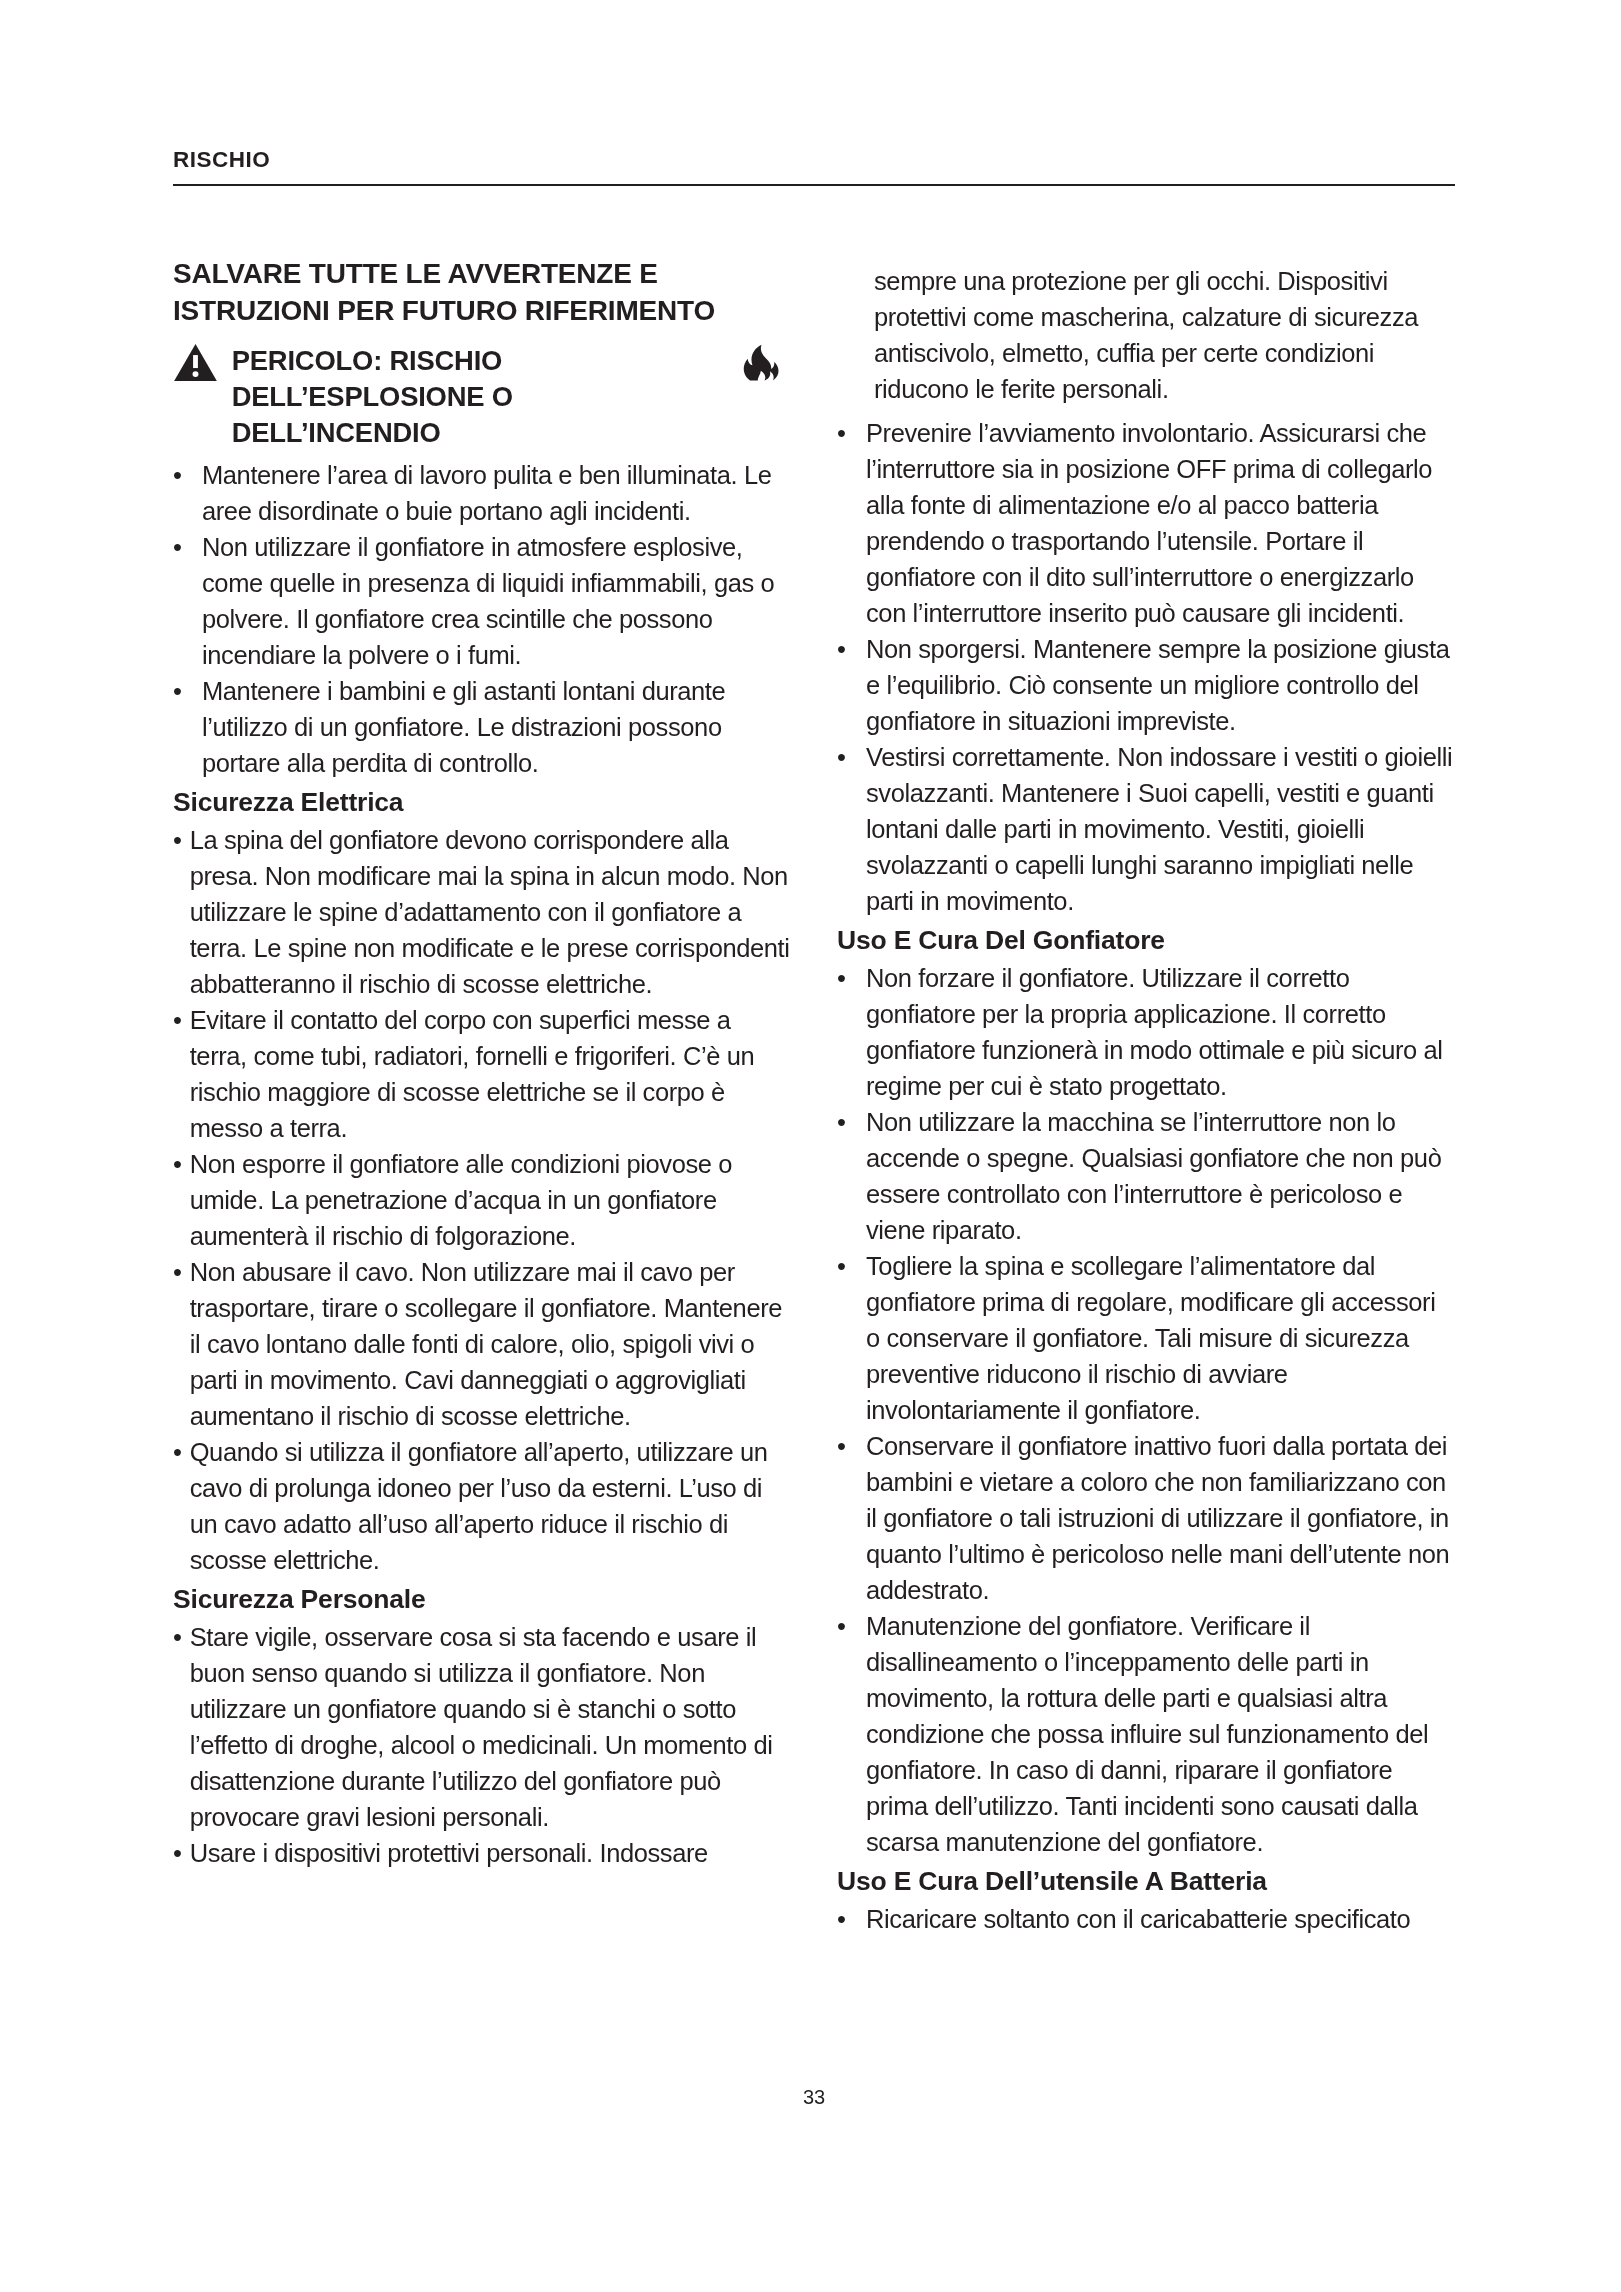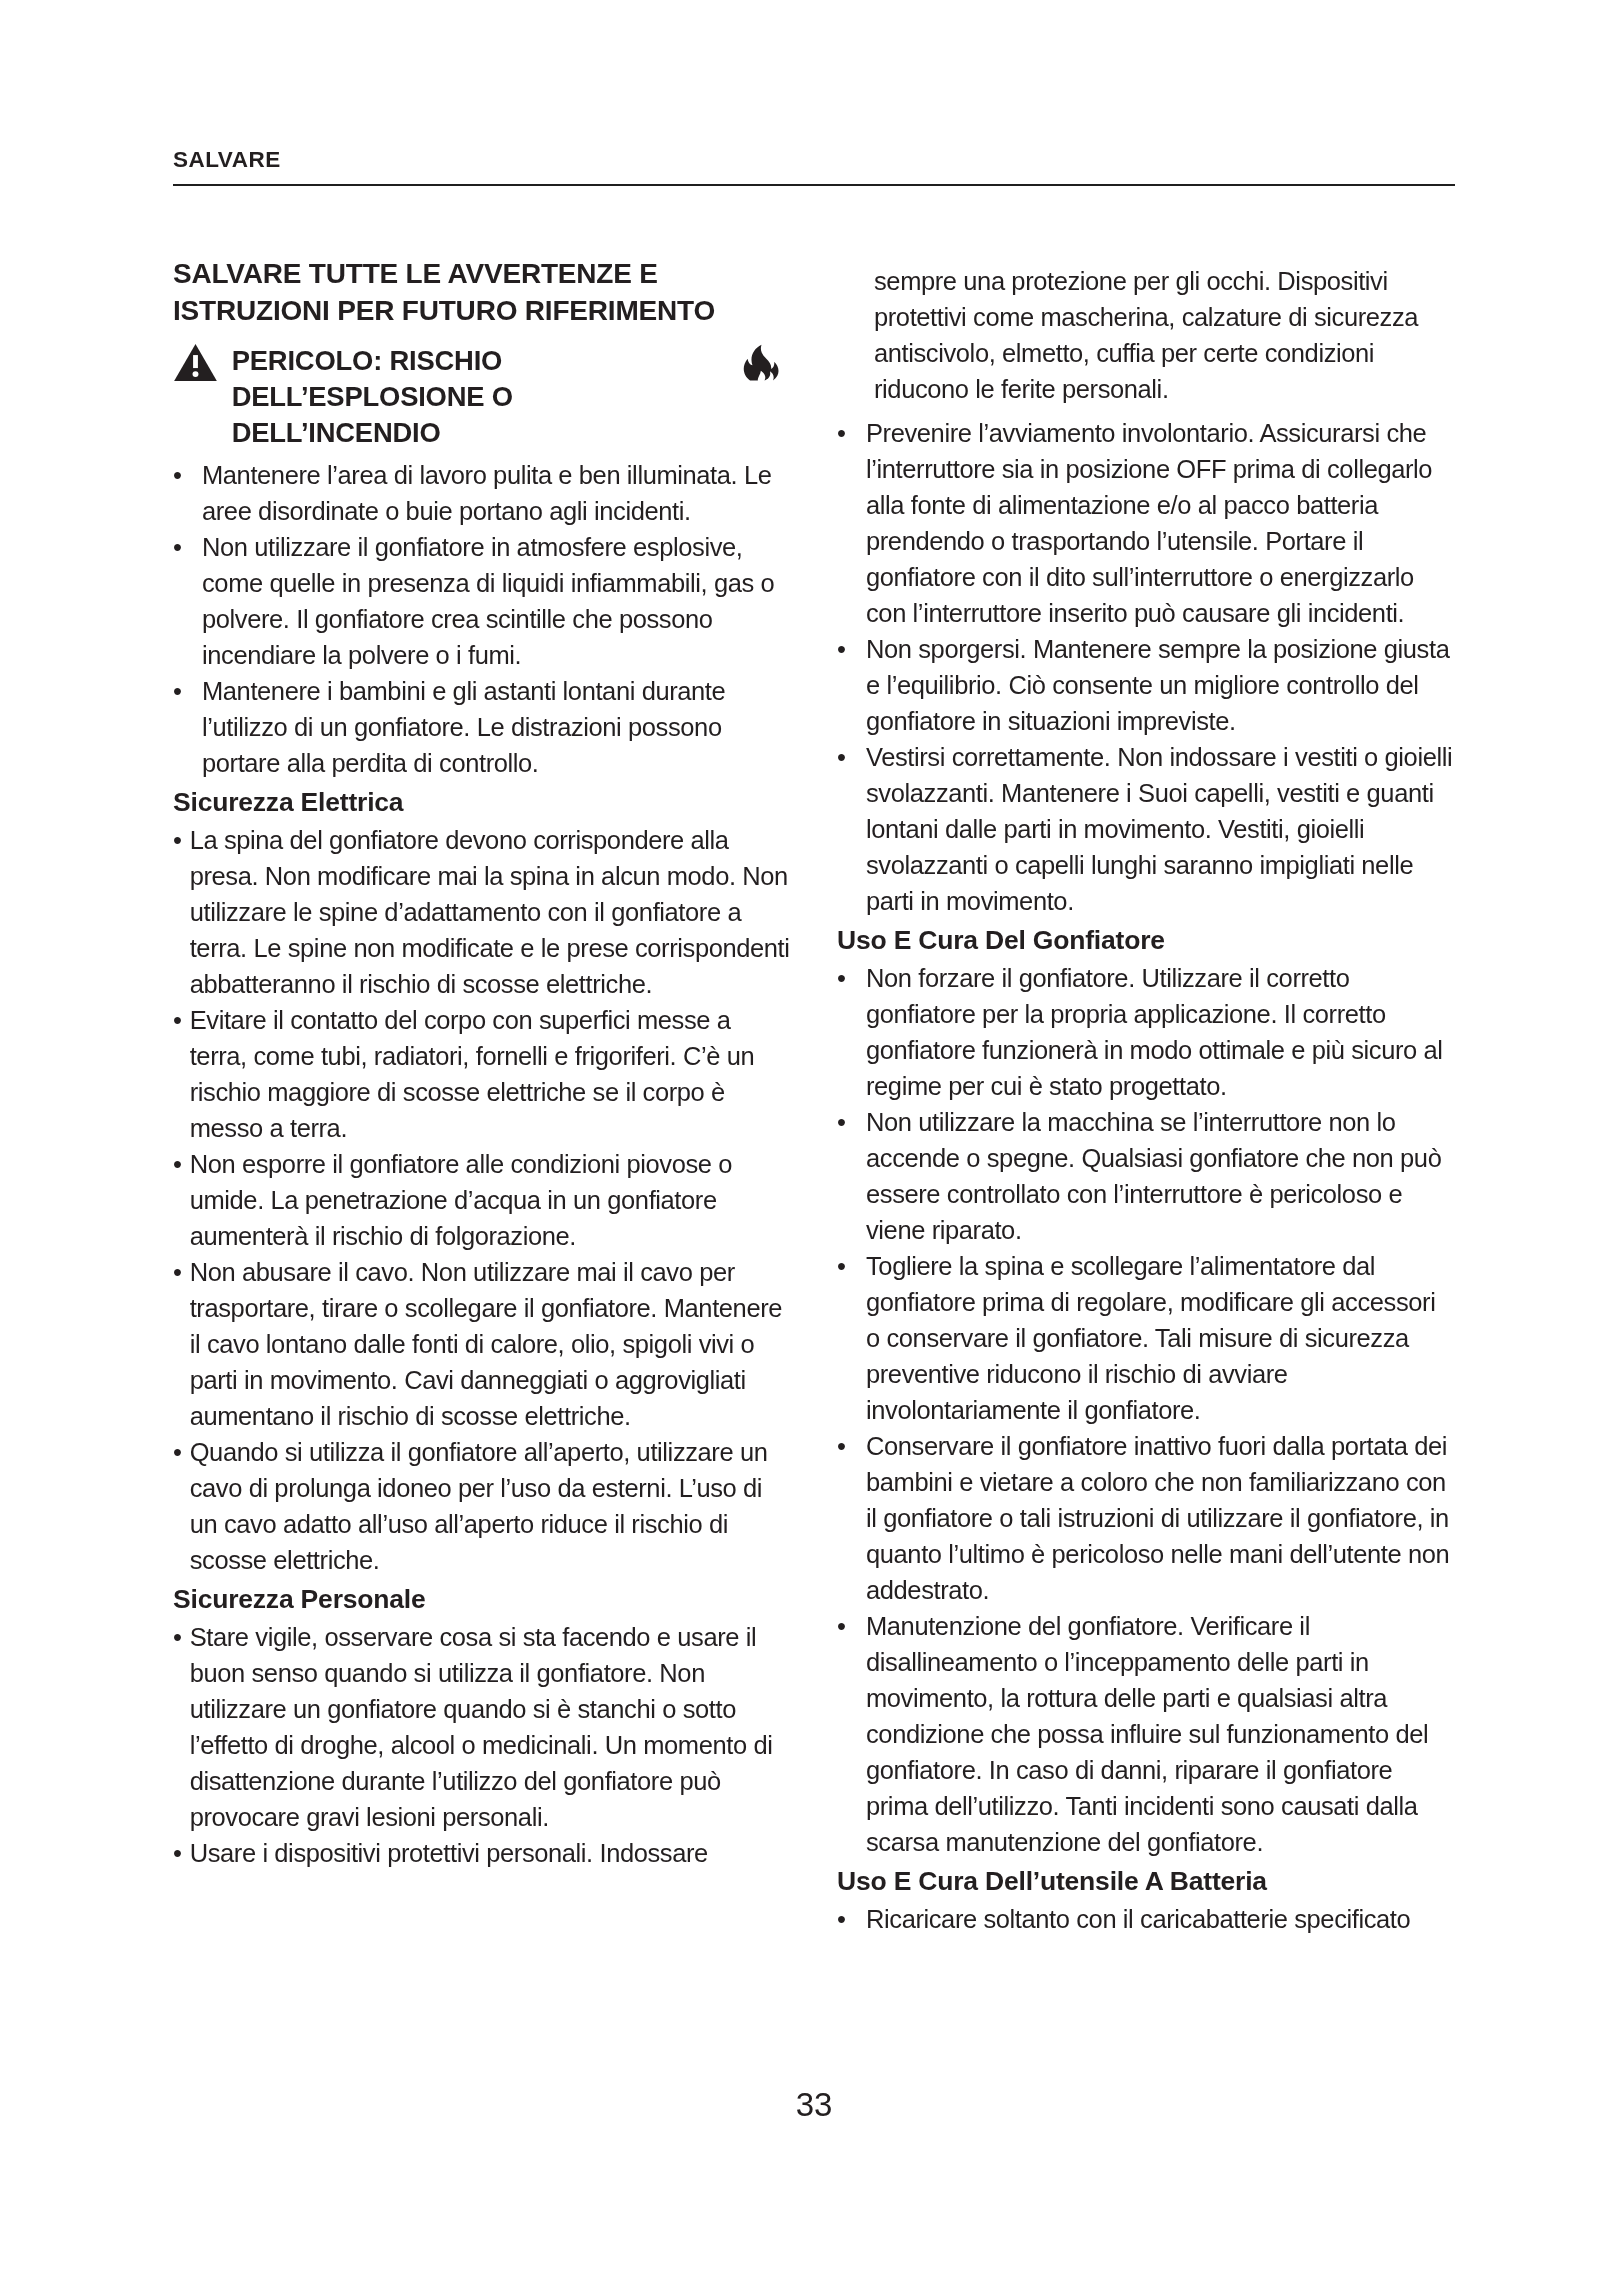--- a/index.html
+++ b/index.html
@@ -37,30 +37,30 @@
   .li { display: flex; }
   .li .mk { flex: 0 0 auto; }
   .li.gap .mk { width: 29px; }
   .li.tight .mk { width: 16.7px; }
   .li .tx { flex: 1 1 auto; }
 
   .cont { padding-left: 29px; }
 
   .pageno {
     position: absolute; left: 173px; top: 2086px; width: 1282px;
-    text-align: center; font-size: 33px;
+    text-align: center; font-size: 20px;
   }
 </style>
 </head>
 <body>
 
 <div class="page">
 
   <div class="hdr">
-    <div class="lang">SALVARE</div>
+    <div class="lang">RISCHIO</div>
     <div class="rule"></div>
   </div>
 
   <div class="cols">
 
     <section class="col">
       <h1 class="title">SALVARE TUTTE LE AVVERTENZE E ISTRUZIONI PER FUTURO RIFERIMENTO</h1>
 
       <div class="danger">
         <span class="tri-icon">

